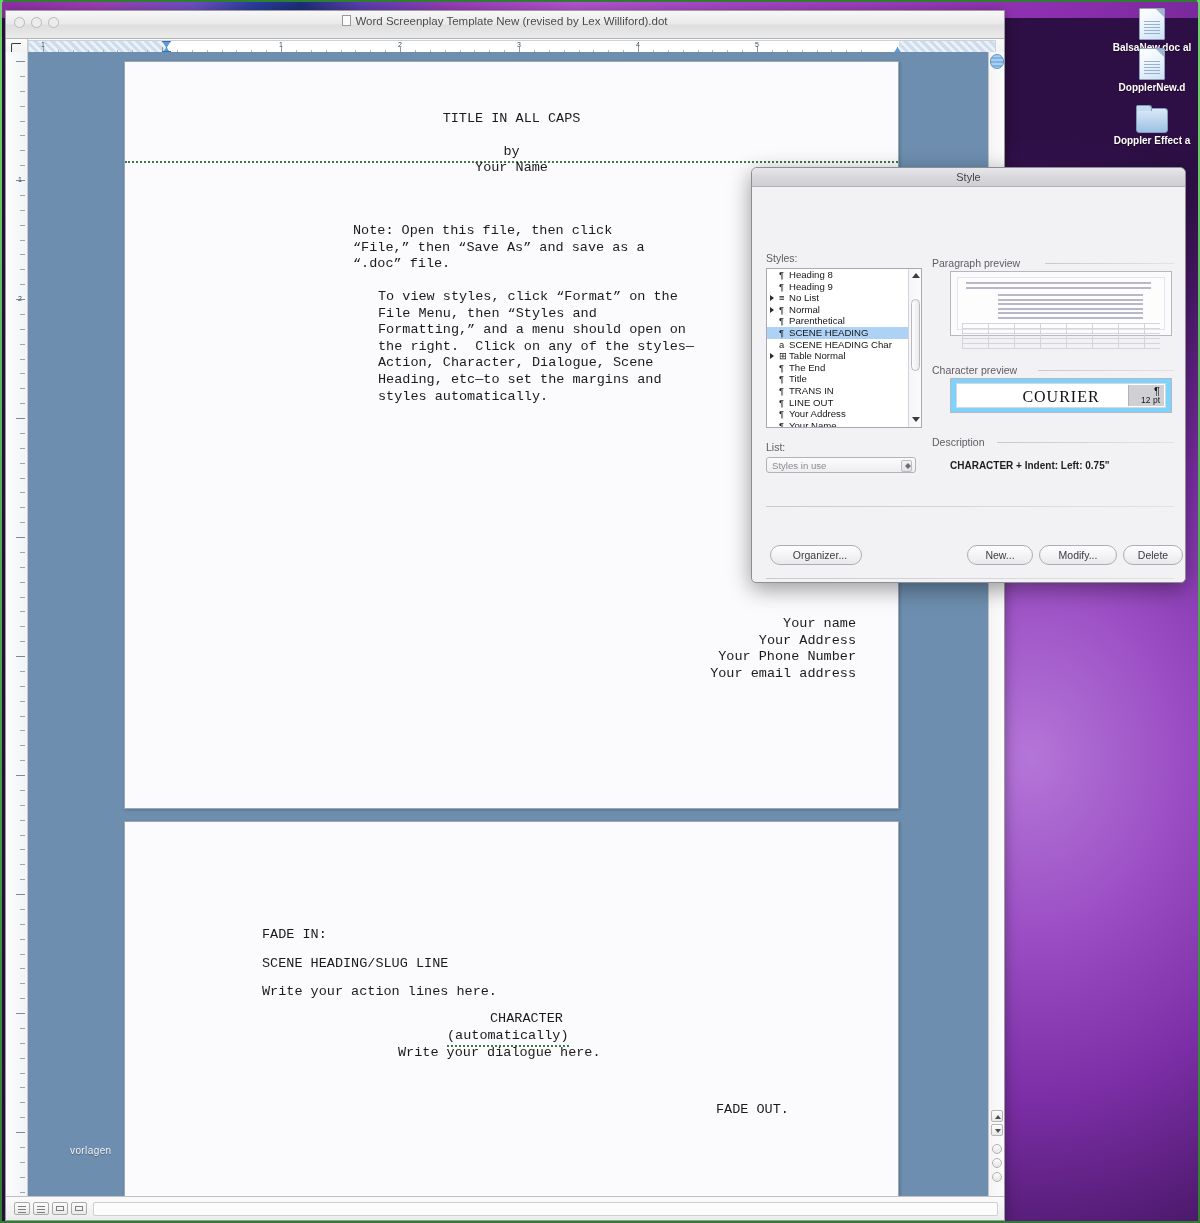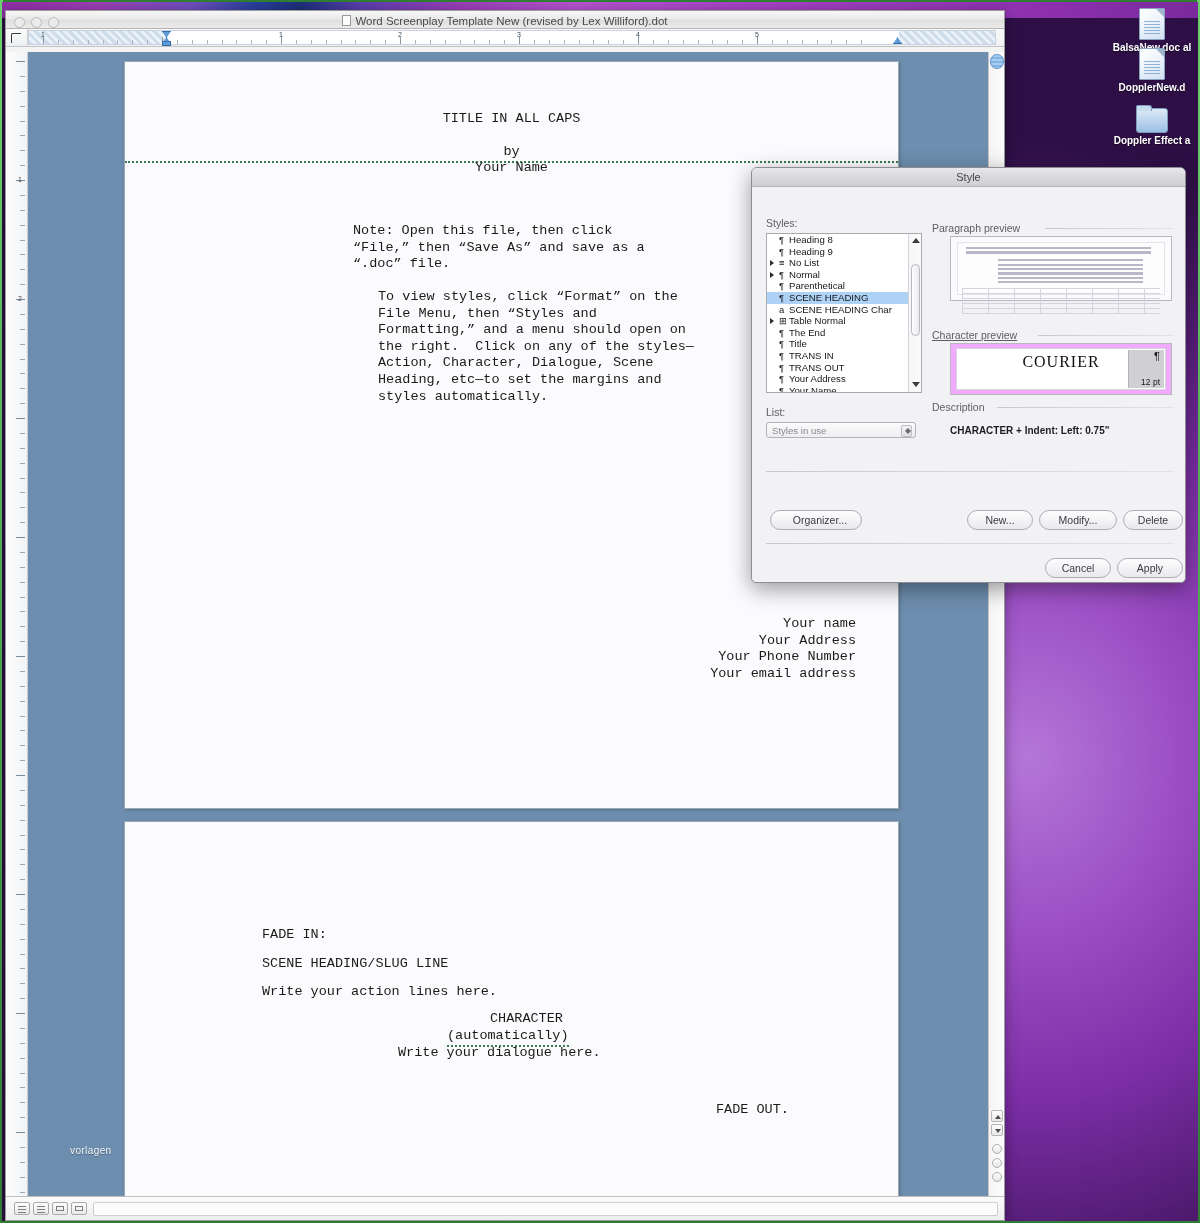--- a/index.html
+++ b/index.html
@@ -62,21 +62,21 @@
   
   #word-window {
     position: absolute; left: 3px; top: 8px;
     width: 1000px; height: 1211px;
     background: #f3f3f3;
     border: 1px solid #9a9a9a;
     box-shadow: 0 2px 12px rgba(0,0,0,.35);
     overflow: hidden;
   }
   #titlebar {
-    height: 18px; position: relative;
+    height: 28px; position: relative;
     background: linear-gradient(180deg,#f7f7f7 0%,#e9e9e9 48%,#dedede 52%,#ebebeb 100%);
     border-bottom: 1px solid #b4b4b4;
   }
   .tl-lights { position: absolute; left: 8px; top: 6px; display: flex; gap: 6px; }
   .tl { width: 11px; height: 11px; border-radius: 50%;
         background: #ececec; border: 1px solid #b9b9b9; }
   #window-title {
     position: absolute; left: 0; right: 0; top: 4px; text-align: center;
     font-size: 11.5px; color: #4a4a4a;
   }
@@ -220,21 +220,21 @@
     border-radius: 6px 6px 5px 5px;
     box-shadow: 0 6px 22px rgba(0,0,0,.4);
     overflow: hidden;
   }
   #sd-title {
     height: 19px; text-align: center; font-size: 11px; color: #46464a;
     padding-top: 3px;
     background: linear-gradient(180deg,#e7e6ea 0%,#d9d8dd 50%,#cfced4 100%);
     border-bottom: 1px solid #b2b1b7;
   }
-  #sd-body { position: relative; height: 397px; }
+  #sd-body { position: relative; height: 397px; margin-top: 35px; }
   .sd-label { position: absolute; font-size: 10.5px; color: #5d5d63; }
   .grp-rule {
     position: absolute; height: 1px;
     background: linear-gradient(90deg,#c9c8ce,#e3e2e7);
   }
   #styles-list {
     position: absolute; left: 14px; top: 46px; width: 156px; height: 160px;
     background: #ffffff; border: 1px solid #a9a9af; overflow: hidden;
   }
   .style-row {
@@ -304,22 +304,22 @@
     opacity: .72;
   }
   .pp-grid {
     position: absolute; left: 4px; right: 4px;
     background:
       repeating-linear-gradient(180deg,#d4d4e0 0 1px,transparent 1px 5px),
       repeating-linear-gradient(90deg,#d4d4e0 0 1px,transparent 1px 26px);
   }
 
   #char-preview {
-    position: absolute; left: 198px; top: 156px; width: 222px; height: 52px;
-    background: #f0abfc; border: 1px solid #b7b7be;
+    position: absolute; left: 198px; top: 156px; width: 222px; height: 35px;
+    background: #7dd3fc; border: 1px solid #b7b7be;
   }
   #cp-inner {
     position: absolute; left: 5px; top: 4px; right: 5px; bottom: 4px;
     background: #ffffff; border: 1px solid #d6d6dc;
   }
   #cp-text {
     position: absolute; left: 0; right: 0; top: 4px; text-align: center;
     font-family: "Liberation Serif", serif; font-size: 16px; letter-spacing: 1px;
     color: #101014;
   }
@@ -624,21 +624,21 @@
             <div class="style-row"><span class="sr-mark">¶</span><span class="sr-text">Heading 9</span></div>
             <div class="style-row"><span class="sr-tri"></span><span class="sr-mark">≡</span><span class="sr-text">No List</span></div>
             <div class="style-row"><span class="sr-tri"></span><span class="sr-mark">¶</span><span class="sr-text">Normal</span></div>
             <div class="style-row"><span class="sr-mark">¶</span><span class="sr-text">Parenthetical</span></div>
             <div class="style-row selected"><span class="sr-mark">¶</span><span class="sr-text">SCENE HEADING</span></div>
             <div class="style-row"><span class="sr-mark">a</span><span class="sr-text">SCENE HEADING Char</span></div>
             <div class="style-row"><span class="sr-tri"></span><span class="sr-mark">⊞</span><span class="sr-text">Table Normal</span></div>
             <div class="style-row"><span class="sr-mark">¶</span><span class="sr-text">The End</span></div>
             <div class="style-row"><span class="sr-mark">¶</span><span class="sr-text">Title</span></div>
             <div class="style-row"><span class="sr-mark">¶</span><span class="sr-text">TRANS IN</span></div>
-            <div class="style-row"><span class="sr-mark">¶</span><span class="sr-text">TRANS OUT</span></div>
+            <div class="style-row"><span class="sr-mark">¶</span><span class="sr-text">LINE OUT</span></div>
             <div class="style-row"><span class="sr-mark">¶</span><span class="sr-text">Your Address</span></div>
             <div class="style-row"><span class="sr-mark">¶</span><span class="sr-text">Your Name</span></div>
           </div>
         <div id="list-scrollbar">
           <div class="lsb-arrow up" style="top:3px;"></div>
           <div id="list-thumb"></div>
           <div class="lsb-arrow down" style="bottom:3px;"></div>
         </div>
       </div>
 
@@ -652,21 +652,21 @@
       <div class="grp-rule" style="left:293px; top:41px; width:129px;"></div>
 
       <div id="para-preview">
         <div class="inner">
           <div class="pp-block" style="left:8px; top:4px; width:185px; height:9px;"></div>
           <div class="pp-block" style="left:40px; top:16px; width:145px; height:26px;"></div>
           <div class="pp-grid" style="top:45px; height:26px;"></div>
         </div>
       </div>
 
-      <div class="sd-label" style="left:180px; top:142px;text-decoration:underline;">Character preview</div>
+      <div class="sd-label" style="left:180px; top:142px;">Character preview</div>
       <div class="grp-rule" style="left:286px; top:148px; width:136px;"></div>
 
       <div id="char-preview">
         <div id="cp-inner">
           <div id="cp-text">COURIER</div>
           <div id="cp-badge">
             <span id="cp-pilcrow">¶</span>
             <span id="cp-size">12 pt</span>
           </div>
         </div>

